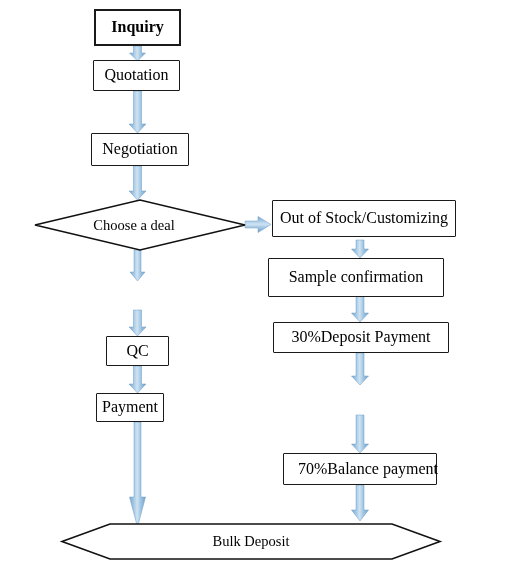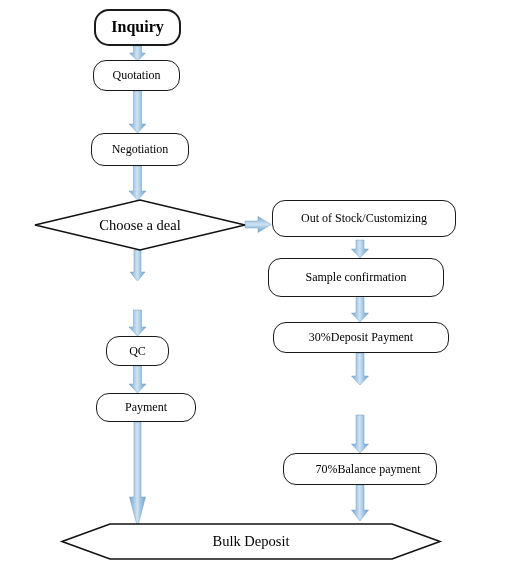--- a/index.html
+++ b/index.html
@@ -20,26 +20,26 @@
     align-items:center;
     justify-content:center;
     text-align:center;
     background:#ffffff;
     color:#000000;
     line-height:1.05;
     white-space:nowrap;
   }
   .rbox{
     border:1.4px solid #1a1a1a;
-    border-radius:13px;
-    font-size:12px;
+    border-radius:1px;
+    font-size:16px;
   }
   .rbox.emph{
     border-width:2.6px;
-    border-radius:15px;
+    border-radius:0;
     font-weight:bold;
     font-size:16px;
   }
   .shape-text{
     position:absolute;
     display:flex;
     align-items:center;
     justify-content:center;
     font-size:14.5px;
     color:#000;
@@ -141,42 +141,42 @@
 
   <div class="node rbox" style="left:91px;top:133px;width:98px;height:33px;">
     <span>Negotiation</span>
   </div>
 
 
   <div class="node rbox" style="left:106px;top:336px;width:63px;height:30px;">
     <span>QC</span>
   </div>
 
-  <div class="node rbox" style="left:96px;top:393px;width:100px;height:29px;">
+  <div class="node rbox" style="left:96px;top:393px;width:68px;height:29px;">
     <span>Payment</span>
   </div>
 
   <div class="node rbox" style="left:272px;top:200px;width:184px;height:37px;">
     <span>Out of Stock/Customizing</span>
   </div>
 
   <div class="node rbox" style="left:268px;top:258px;width:176px;height:39px;">
     <span>Sample confirmation</span>
   </div>
 
   <div class="node rbox" style="left:273px;top:322px;width:176px;height:31px;">
     <span>30%Deposit Payment</span>
   </div>
 
 
   <div class="node rbox" style="left:283px;top:453px;width:154px;height:32px;padding-left:16px;">
     <span>70%Balance payment</span>
   </div>
 
-  <div class="shape-text" style="left:35px;top:213px;width:210px;height:24px;">
+  <div class="shape-text" style="left:29px;top:213px;width:210px;height:24px;">
     <span>Choose a deal</span>
   </div>
 
   <div class="shape-text" style="left:62px;top:529px;width:378px;height:25px;">
     <span>Bulk Deposit</span>
   </div>
 
 </div>
 
 </body></html>

